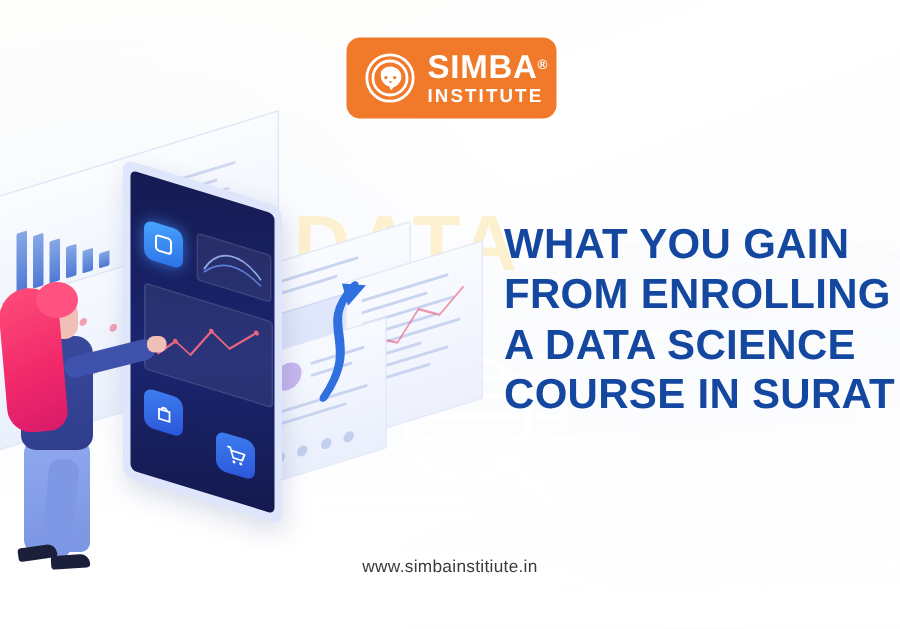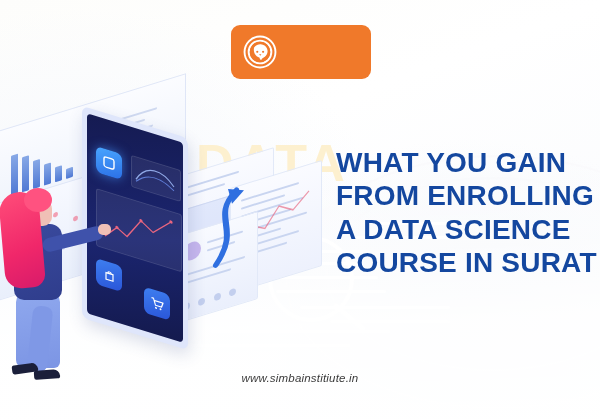--- a/index.html
+++ b/index.html
@@ -150,21 +150,20 @@
 
   
   .footer-url {
     position: absolute;
     left: 0; right: 0;
     top: 372px;
     text-align: center;
     font-size: 11.5px;
     color: #3a3a3a;
     letter-spacing: .2px;
-    font-style: italic;
   }
 
   
   .illus {
     position: absolute;
     left: -6px; top: 96px;
     width: 330px; height: 290px;
   }
 
   
@@ -516,20 +515,24 @@
       <g fill="none" stroke="#ffffff" stroke-width="2.1">
         <circle cx="22" cy="22" r="17"></circle>
         <circle cx="22" cy="22" r="12.5"></circle>
       </g>
       <path d="M22 11 c7 0 11 5 11 11 c0 7 -5 11 -11 11 c-6 0 -11 -4 -11 -11 c0 -6 4 -11 11 -11 z" fill="#f0792a"></path>
       <path d="M15.5 17 c2 -2.6 5 -3.6 7.4 -3.4 c3.2 .3 5.6 2 6.8 4.6 c1 2.3 .8 4.6 -.3 6.6 c-1.1 2 -2.8 3.3 -4.6 4 c-.9 .4 -1.3 1.2 -1.2 2.1 c-1.6 -.5 -2.2 -1.5 -2 -2.6 c-2.4 -.7 -4.3 -2.2 -5.4 -4.3 c-1.2 -2.3 -1.2 -4.9 -.7 -7 z" fill="#ffffff"></path>
       <path d="M19 20.5 a1.2 1.2 0 1 0 .01 0" fill="#f0792a"></path>
       <path d="M25.4 20.5 a1.2 1.2 0 1 0 .01 0" fill="#f0792a"></path>
       <path d="M21 24.4 h2.6 l-1.3 1.6 z" fill="#f0792a"></path>
     </svg>
+    <div class="logo-text">
+      <span class="logo-simba">SIMBA</span><span class="logo-reg">®</span>
+      <span class="logo-institute">INSTITUTE</span>
+    </div>
   </div>
 
   <div class="headline">
     <span class="ln">WHAT YOU GAIN</span>
     <span class="ln">FROM ENROLLING IN</span>
     <span class="ln">A DATA SCIENCE</span>
     <span class="ln">COURSE IN SURAT</span>
   </div>
 
   <div class="footer-url">www.simbainstitiute.in</div>

